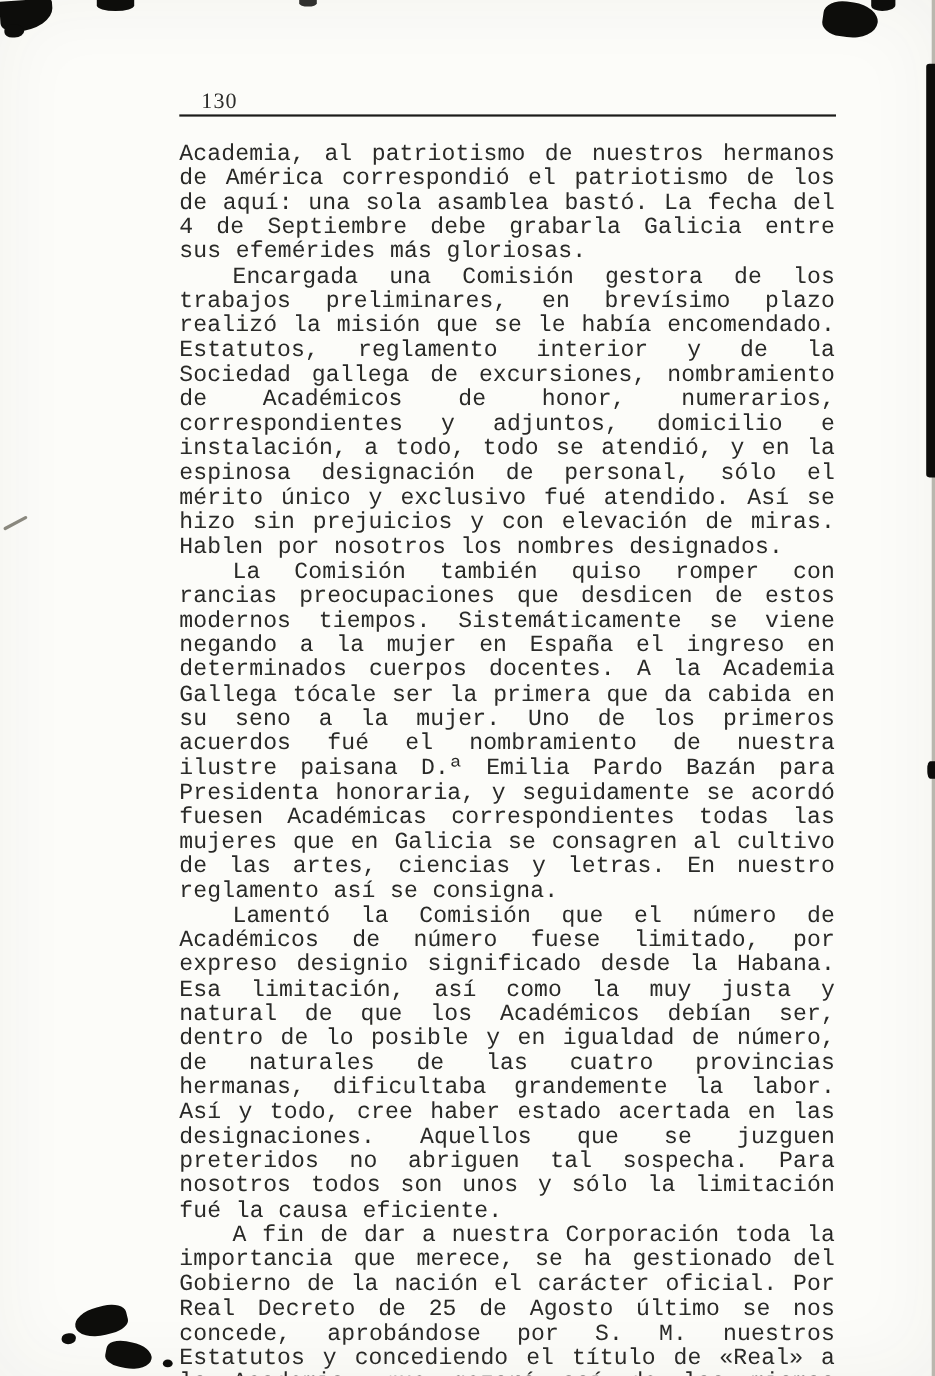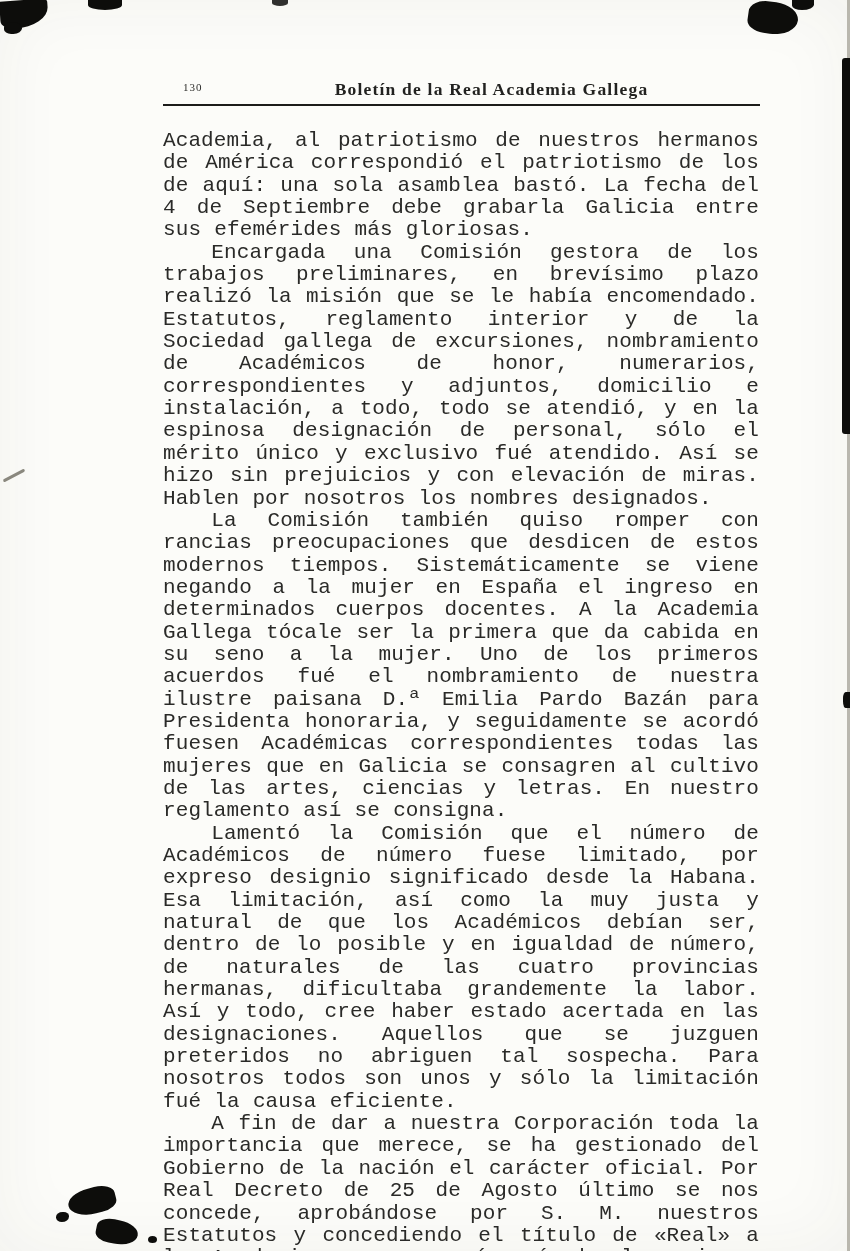--- a/index.html
+++ b/index.html
@@ -22,21 +22,21 @@
     position: absolute;
     top: 79px;
     left: 163px;
     width: 597px;
     height: 24px;
   }
   .page-num {
     position: absolute;
     left: 20px;
     top: 2px;
-    font-size: 11px;
+    font-size: 20px;
     letter-spacing: 1px;
     color: #2c2c2a;
   }
   .journal-title {
     position: absolute;
     left: 60px;
     right: 0;
     top: 0;
     text-align: center;
     font-size: 17.5px;
@@ -155,21 +155,20 @@
   <div class="artifact a-right-bar"></div>
   <div class="artifact a-right-tick"></div>
   <div class="artifact a-left-check"></div>
   <div class="artifact a-bottom1"></div>
   <div class="artifact a-bottom2"></div>
   <div class="artifact a-bottom3"></div>
   <div class="artifact a-bottom4"></div>
 
   <div class="header">
     <span class="page-num">130</span>
-    <span class="journal-title">Boletín de la Real Academia Gallega</span>
   </div>
   <div class="header-rule"></div>
 
   <div class="body-text">
     <p class="no-indent">Academia, al patriotismo de nuestros hermanos de América correspondió el patriotismo de los de aquí: una sola asamblea bastó. La fecha del 4 de Septiembre debe grabarla Galicia entre sus efemérides más gloriosas.</p>
     <p>Encargada una Comisión gestora de los trabajos preliminares, en brevísimo plazo realizó la misión que se le había encomendado. Estatutos, reglamento interior y de la Sociedad gallega de excursiones, nombramiento de Académicos de honor, numerarios, correspondientes y adjuntos, domicilio e instalación, a todo, todo se atendió, y en la espinosa designación de personal, sólo el mérito único y exclusivo fué atendido. Así se hizo sin prejuicios y con elevación de miras. Hablen por nosotros los nombres designados.</p>
     <p>La Comisión también quiso romper con rancias preocupaciones que desdicen de estos modernos tiempos. Sistemáticamente se viene negando a la mujer en España el ingreso en determinados cuerpos docentes. A la Academia Gallega tócale ser la primera que da cabida en su seno a la mujer. Uno de los primeros acuerdos fué el nombramiento de nuestra ilustre paisana D.ª Emilia Pardo Bazán para Presidenta honoraria, y seguidamente se acordó fuesen Académicas correspondientes todas las mujeres que en Galicia se consagren al cultivo de las artes, ciencias y letras. En nuestro reglamento así se consigna.</p>
     <p>Lamentó la Comisión que el número de Académicos de número fuese limitado, por expreso designio significado desde la Habana. Esa limitación, así como la muy justa y natural de que los Académicos debían ser, dentro de lo posible y en igualdad de número, de naturales de las cuatro provincias hermanas, dificultaba grandemente la labor. Así y todo, cree haber estado acertada en las designaciones. Aquellos que se juzguen preteridos no abriguen tal sospecha. Para nosotros todos son unos y sólo la limitación fué la causa eficiente.</p>
     <p>A fin de dar a nuestra Corporación toda la importancia que merece, se ha gestionado del Gobierno de la nación el carácter oficial. Por Real Decreto de 25 de Agosto último se nos concede, aprobándose por S. M. nuestros Estatutos y concediendo el título de «Real» a la Academia, que gozará así de las mismas preeminencias que sus hermanas de la Península.</p>
   </div>

